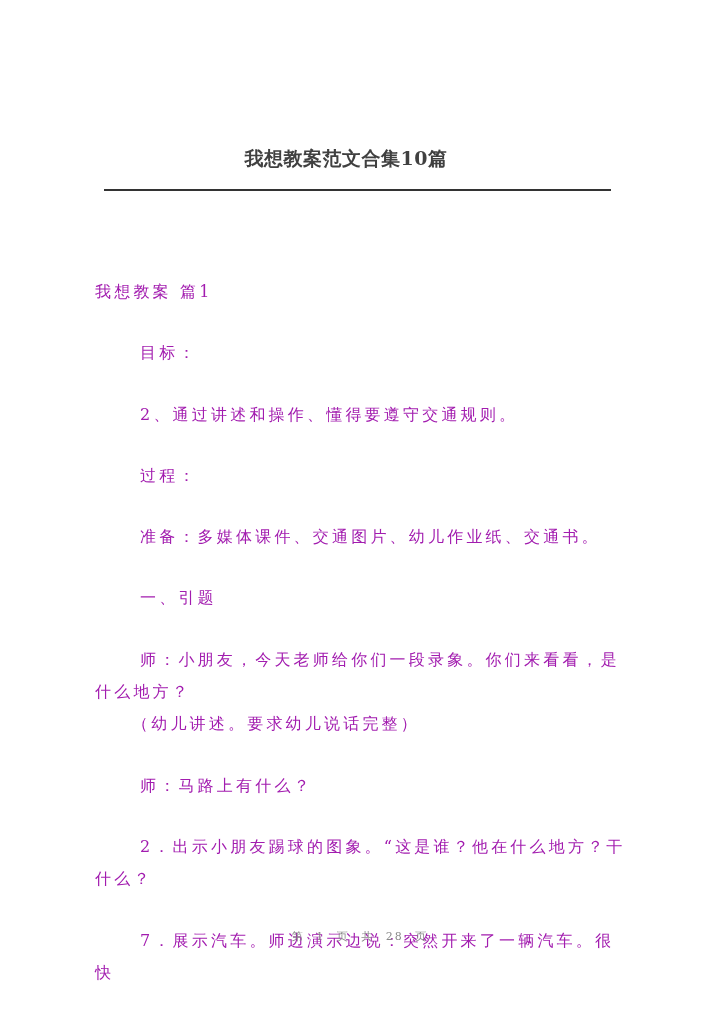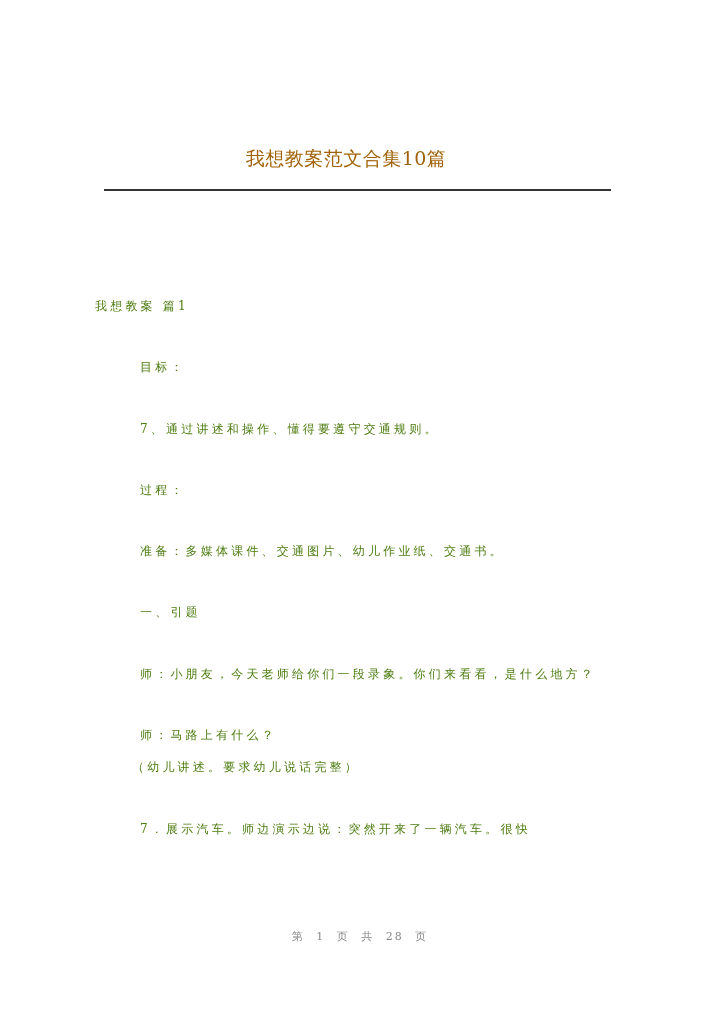--- a/index.html
+++ b/index.html
@@ -21,41 +21,41 @@
       width: 720px; height: 1017px;
       background: #fff;
     }
     .doc-title {
       position: absolute;
       top: 146px;
       left: 0;
       width: 692px;
       text-align: center;
       font-size: 19px;
-      font-weight: normal;
+      font-weight: bold;
       letter-spacing: 0.5px;
-      color: #a16207;
+      color: #404040;
     }
     .title-rule {
       position: absolute;
       top: 189px;
       left: 104px;
       width: 507px;
       height: 0;
       border-top: 2px solid #333;
     }
     .body-text {
       position: absolute;
       left: 95px;
-      top: 290px;
+      top: 276px;
       width: 535px;
-      font-size: 12px;
+      font-size: 16px;
       line-height: 32px;
       letter-spacing: 3.2px;
-      color: #4d7c0f;
+      color: #a21caf;
     }
     .para {
       margin: 0;
       padding: 0;
       line-height: 32.3px;
     }
     .indent { text-indent: 45px; margin-top: 29px; }
     .indent-paren { text-indent: 37px; }
     .footer {
       position: absolute;
@@ -72,24 +72,25 @@
 </head>
 <body>
 
 <div class="page">
   <div class="doc-title">我想教案范文合集10篇</div>
   <div class="title-rule"></div>
 
   <div class="body-text">
     <p class="para">我想教案 篇1</p>
     <p class="para indent">目标：</p>
-    <p class="para indent">7、通过讲述和操作、懂得要遵守交通规则。</p>
+    <p class="para indent">2、通过讲述和操作、懂得要遵守交通规则。</p>
     <p class="para indent">过程：</p>
     <p class="para indent">准备：多媒体课件、交通图片、幼儿作业纸、交通书。</p>
     <p class="para indent">一、引题</p>
     <p class="para indent">师：小朋友，今天老师给你们一段录象。你们来看看，是什么地方？</p>
+    <p class="para indent-paren">（幼儿讲述。要求幼儿说话完整）</p>
     <p class="para indent">师：马路上有什么？</p>
-    <p class="para indent-paren">（幼儿讲述。要求幼儿说话完整）</p>
+    <p class="para indent">2．出示小朋友踢球的图象。“这是谁？他在什么地方？干什么？</p>
     <p class="para indent">7．展示汽车。师边演示边说：突然开来了一辆汽车。很快</p>
   </div>
 
   <div class="footer">第 1 页 共 28 页</div>
 </div>
 
 </body></html>

